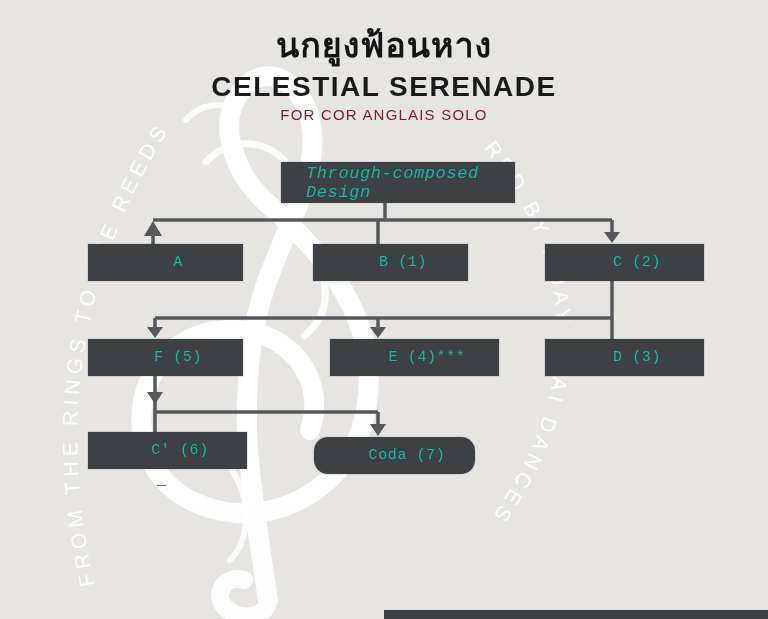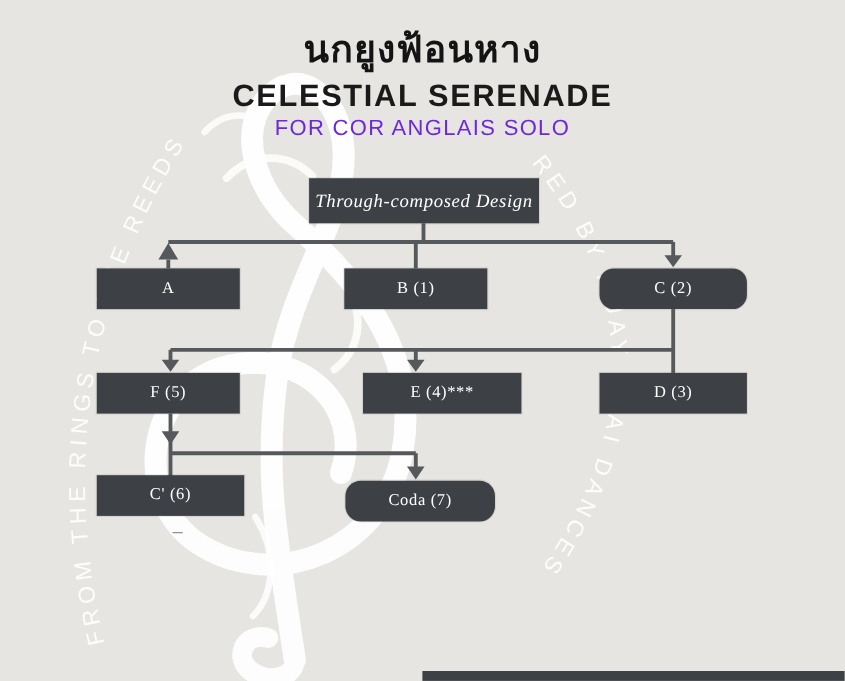--- a/index.html
+++ b/index.html
@@ -8,34 +8,34 @@
   .page{position:absolute;inset:0;width:768px;height:619px;}
 
   
   .watermark{position:absolute;inset:0;z-index:0;pointer-events:none;}
 
   
   .header{position:absolute;top:26px;left:0;width:768px;text-align:center;z-index:3;}
   .title-thai{font-family:Liberation Sans, sans-serif;font-size:34px;font-weight:700;
               color:#141414;letter-spacing:1px;line-height:1.15;}
   .subtitle{font-size:28px;font-weight:700;color:#1a1a1a;letter-spacing:1.5px;margin-top:6px;}
-  .tagline{font-size:20px;font-weight:400;color:#6d28d9;letter-spacing:1.2px;margin-top:3px;}
+  .tagline{font-size:15px;font-weight:400;color:#7f1d1d;letter-spacing:1.2px;margin-top:3px;}
 
   
   .connectors{position:absolute;inset:0;z-index:2;pointer-events:none;}
 
   
-  .node{position:absolute;background:#3d4044;color:#ffffff;z-index:4;
+  .node{position:absolute;background:#3d4044;color:#14b8a6;z-index:4;
         display:flex;align-items:center;justify-content:center;
-        font-family:Liberation Serif, serif;font-size:15px;letter-spacing:0.6px;
-        box-shadow:0 0 0 1px rgba(0,0,0,0.08);}
+        font-family:Liberation Mono, monospace;font-size:15px;letter-spacing:0.6px;
+        box-shadow:0 0 0 1px rgba(0,0,0,0.08);padding-left:25px;}
   .node-root{left:281px;top:162px;width:209px;height:41px;font-size:17px;font-style:italic;}
   .node-a   {left:88px; top:244px;width:130px;height:37px;}
   .node-b   {left:313px;top:244px;width:130px;height:37px;}
-  .node-c   {left:545px;top:244px;width:134px;height:37px;border-radius:13px;}
+  .node-c   {left:545px;top:244px;width:134px;height:37px;}
   .node-f   {left:88px; top:339px;width:130px;height:37px;}
   .node-e   {left:330px;top:339px;width:144px;height:37px;}
   .node-d   {left:545px;top:339px;width:134px;height:37px;}
   .node-cp  {left:88px; top:432px;width:134px;height:37px;}
   .node-coda{left:314px;top:437px;width:136px;height:37px;border-radius:14px;}
 
   .small-dash{position:absolute;left:157px;top:477px;z-index:4;color:#2e3032;
               font-size:16px;font-weight:700;line-height:4px;height:6px;}
 
   .bottom-bar{position:absolute;left:384px;bottom:0;width:384px;height:9px;

